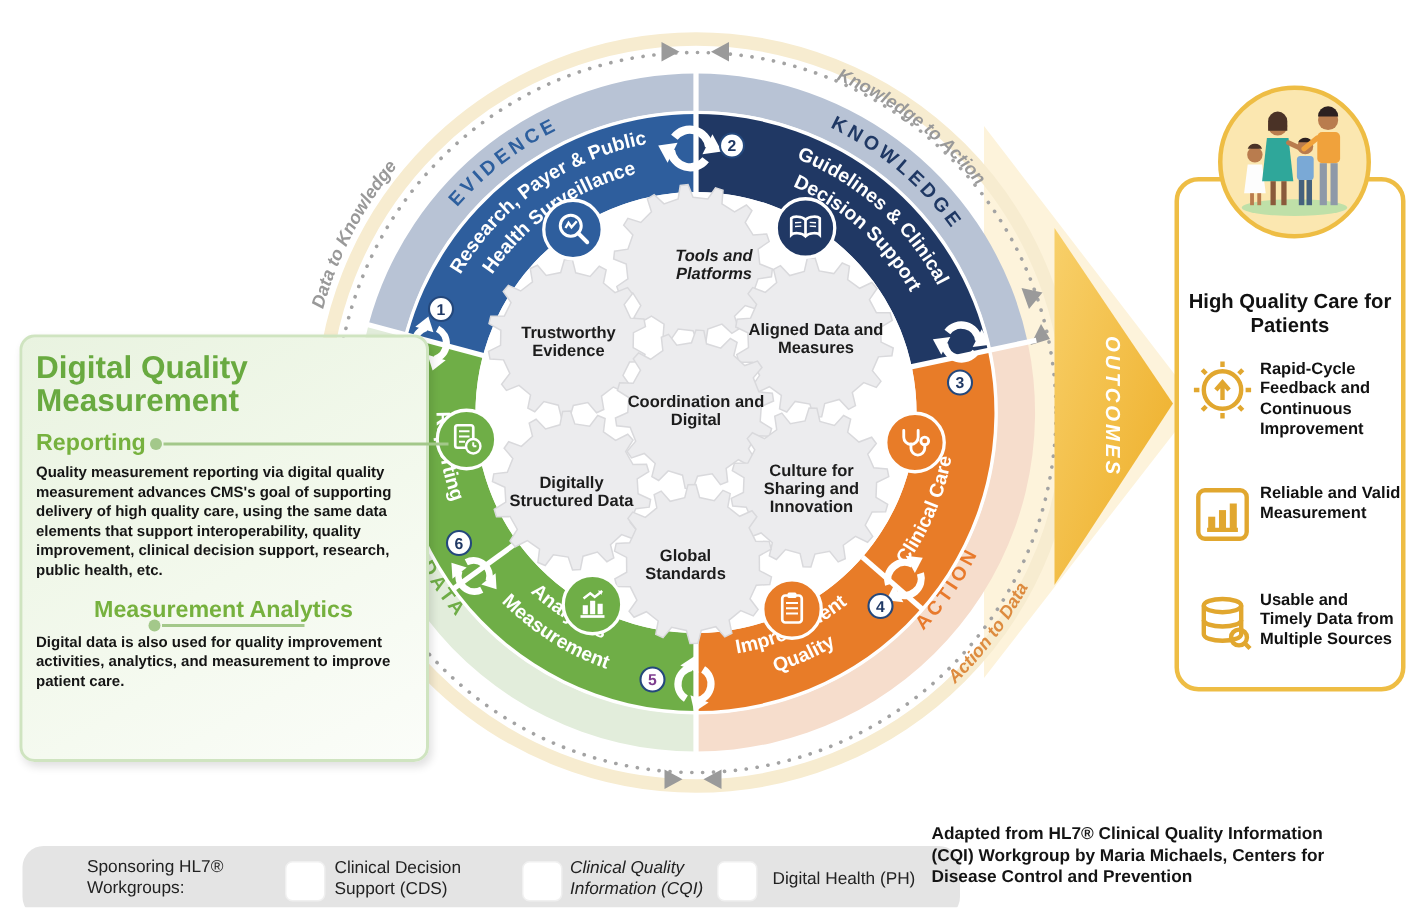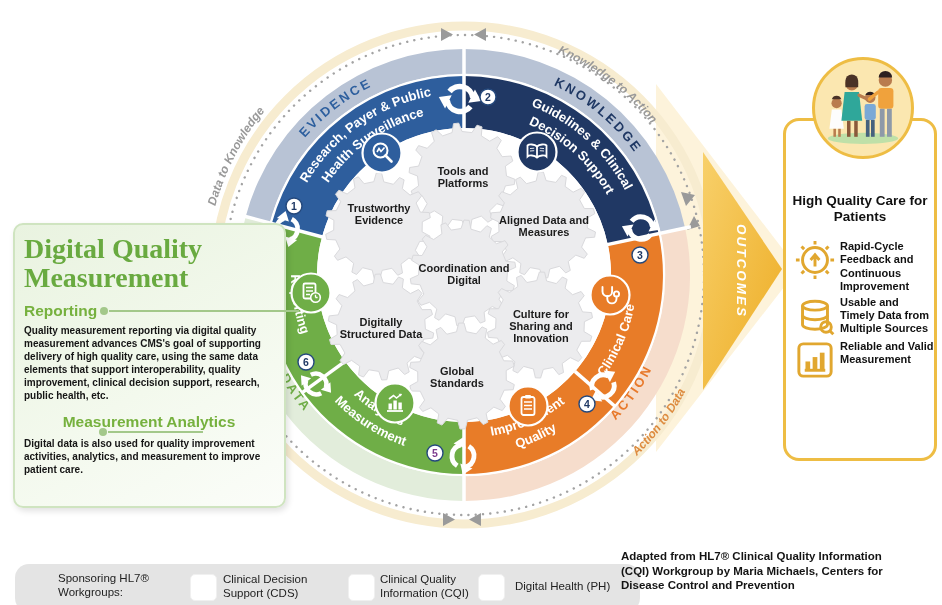--- a/index.html
+++ b/index.html
@@ -8,33 +8,33 @@
   .stage svg text{font-family:"Liberation Sans",sans-serif;}
   #main-svg{position:absolute;left:0;top:0;z-index:1;}
   
   .glabel{position:absolute;width:98px;height:56px;display:flex;align-items:center;justify-content:center;
           text-align:center;font-size:11px;line-height:1.12;font-weight:600;color:#1c1c1c;z-index:2;}
   
   .lp{position:absolute;left:13px;top:223px;width:273px;height:285px;box-sizing:border-box;
       background:linear-gradient(150deg,#e9f3e0 0%,#f3f9ed 55%,#fbfdf9 100%);
       border:2px solid #cfe4c0;border-radius:10px;box-shadow:2px 3px 6px rgba(0,0,0,.12);
       padding:10px 10px 0 9px;z-index:3;}
-  .lp-title{font-size:28px;line-height:1.03;font-weight:bold;color:#69aa40;font-family:Liberation Serif, serif;}
+  .lp-title{font-size:21px;line-height:1.03;font-weight:bold;color:#69aa40;}
   .lp-h-row{display:flex;align-items:center;margin-top:9px;overflow:visible;}
   .lp-h{font-size:15.5px;font-weight:bold;color:#76b13e;white-space:nowrap;}
   .conn{height:2px;background:#a3c88a;flex:none;position:relative;margin-left:12px;}
   .conn::before{content:'';position:absolute;left:-9px;top:-3px;width:8px;height:8px;border-radius:50%;background:#a3c88a;}
   .lp-body{font-size:10px;line-height:1.3;font-weight:600;color:#151515;margin-top:4px;width:254px;}
   
   .rp{position:absolute;left:783px;top:118px;width:154px;height:343px;box-sizing:border-box;
       background:#fff;border:3px solid #eebd44;border-radius:16px;z-index:2;}
   .fam{position:absolute;left:812px;top:57px;width:96px;height:96px;border-radius:50%;
        background:#fbe7b0;border:3px solid #eebd44;z-index:3;overflow:hidden;}
   .rp-title{margin-top:72px;text-align:center;font-size:13.5px;font-weight:bold;line-height:1.15;color:#111;}
-  .rp-items{margin-top:14px;display:flex;flex-direction:column;}
+  .rp-items{margin-top:14px;display:flex;flex-direction:column;gap:27px;}
   .rp-item{display:flex;align-items:flex-start;}
   .rp-ic{flex:none;width:44px;height:44px;margin-left:7px;}
   .rp-tx{font-size:11px;line-height:1.22;font-weight:600;color:#111;width:100px;margin-left:3px;margin-top:2px;}
   
   .legend{position:absolute;left:15px;top:564px;width:625px;height:48px;background:#e4e4e4;border-radius:14px;z-index:3;}
   .lg-label{position:absolute;left:43px;top:7px;width:130px;font-size:11.5px;line-height:1.25;color:#222;}
   .lg-sq{position:absolute;top:10px;width:27px;height:27px;background:#fff;border:1px solid #f0f0f0;border-radius:5px;box-sizing:border-box;}
   .lg-tx{position:absolute;font-size:11.5px;line-height:1.2;color:#222;}
   .attr{position:absolute;left:621px;top:549px;width:287px;font-size:11.5px;line-height:1.28;font-weight:600;color:#141414;z-index:3;}
 </style>
@@ -225,22 +225,22 @@
           <circle cx="435" cy="453" r="8" fill="#fff" stroke="#24487c" stroke-width="1.4"></circle>
           <text x="435" y="456.8" fill="#7d3c8e">5</text>
         </g>
     <g>
           <circle cx="306" cy="362" r="8" fill="#fff" stroke="#24487c" stroke-width="1.4"></circle>
           <text x="306" y="365.8" fill="#1f3864">6</text>
         </g>
   </g>
 </svg>
 
-<div class="glabel" style="left:414px;top:149px;">Tools and Platforms</div>
-<div class="glabel" style="left:330px;top:186px;">Trustworthy Evidence</div>
+<div class="glabel" style="left:427px;top:149px;font-style:italic;">Tools and Platforms</div>
+<div class="glabel" style="left:330px;top:200px;">Trustworthy Evidence</div>
 <div class="glabel" style="left:495px;top:198px;">Aligned Data and Measures</div>
 <div class="glabel" style="left:415px;top:246px;">Coordination and Digital</div>
 <div class="glabel" style="left:338px;top:300px;width:86px;">Digitally Structured Data</div>
 <div class="glabel" style="left:492px;top:298px;">Culture for Sharing and Innovation</div>
 <div class="glabel" style="left:414px;top:349px;width:86px;">Global Standards</div>
 
 <div class="lp">
   <div class="lp-title">Digital Quality Measurement</div>
   <div class="lp-h-row">
     <span class="lp-h">Reporting</span>
@@ -263,40 +263,40 @@
           <circle r="8.5"></circle>
           <path d="M0 -10.5 V-13 M0 10.5 V13 M10.5 0 H13 M-10.5 0 H-13 M7.4 -7.4 L9.2 -9.2 M-7.4 7.4 L-9.2 9.2 M7.4 7.4 L9.2 9.2 M-7.4 -7.4 L-9.2 -9.2"></path>
           <path d="M0 4.5 V-2.5 M-3 0 L0 -3.5 L3 0"></path>
         </g>
       </svg>
       <div class="rp-tx">Rapid-Cycle Feedback and Continuous Improvement</div>
     </div>
     <div class="rp-item">
       <svg class="rp-ic" viewBox="-15 -15 30 30">
         <g stroke="#e1a72f" stroke-width="2" fill="none">
+          <rect x="-11" y="-11" width="22" height="22" rx="3"></rect>
+          <path d="M-7 7 H7"></path>
+        </g>
+        <rect x="-6.5" y="1" width="3.2" height="5.5" fill="#e1a72f"></rect>
+        <rect x="-1.6" y="-2" width="3.2" height="8.5" fill="#e1a72f"></rect>
+        <rect x="3.3" y="-5" width="3.2" height="11.5" fill="#e1a72f"></rect>
+      </svg>
+      <div class="rp-tx">Reliable and Valid Measurement</div>
+    </div>
+    <div class="rp-item">
+      <svg class="rp-ic" viewBox="-15 -15 30 30">
+        <g stroke="#e1a72f" stroke-width="2" fill="none">
           <ellipse cx="0" cy="-7" rx="8.5" ry="3"></ellipse>
           <path d="M-8.5 -7 V6 a8.5 3 0 0 0 17 0 V-7"></path>
           <path d="M-8.5 -0.5 a8.5 3 0 0 0 17 0"></path>
           <circle cx="7.5" cy="7.5" r="3.6"></circle>
           <path d="M10 10 L12.5 12.5"></path>
         </g>
       </svg>
       <div class="rp-tx">Usable and Timely Data from Multiple Sources</div>
-    </div>
-    <div class="rp-item">
-      <svg class="rp-ic" viewBox="-15 -15 30 30">
-        <g stroke="#e1a72f" stroke-width="2" fill="none">
-          <rect x="-11" y="-11" width="22" height="22" rx="3"></rect>
-          <path d="M-7 7 H7"></path>
-        </g>
-        <rect x="-6.5" y="1" width="3.2" height="5.5" fill="#e1a72f"></rect>
-        <rect x="-1.6" y="-2" width="3.2" height="8.5" fill="#e1a72f"></rect>
-        <rect x="3.3" y="-5" width="3.2" height="11.5" fill="#e1a72f"></rect>
-      </svg>
-      <div class="rp-tx">Reliable and Valid Measurement</div>
     </div>
   </div>
 </div>
 
 <div class="fam">
   <svg width="96" height="96" viewBox="0 0 60 60">
     <ellipse cx="30" cy="49" rx="22" ry="3.5" fill="#bfe0a8"></ellipse>
 
     <circle cx="13.5" cy="27" r="3.2" fill="#b97c4e"></circle>
     <path d="M10.5 24.5 a3.2 3.2 0 0 1 6 0 Z" fill="#4a3226"></path>
@@ -324,20 +324,20 @@
         <rect x="45" y="30.5" width="3" height="17.5" fill="#8e99a8"></rect>
     <path d="M39.5 20 L34 24.5" stroke="#f0a23c" stroke-width="2.2" stroke-linecap="round"></path>
   </svg>
 </div>
 
 <div class="legend">
   <div class="lg-label">Sponsoring HL7® Workgroups:</div>
   <div class="lg-sq" style="left:175px;"></div>
   <div class="lg-tx" style="left:208px;top:9px;width:100px;">Clinical Decision Support (CDS)</div>
   <div class="lg-sq" style="left:333px;"></div>
-  <div class="lg-tx" style="left:365px;top:9px;width:110px;">Clinical Quality Information (CQI)</div>
+  <div class="lg-tx" style="left:365px;top:9px;width:110px;font-style:italic;">Clinical Quality Information (CQI)</div>
   <div class="lg-sq" style="left:463px;"></div>
   <div class="lg-tx" style="left:500px;top:16px;width:120px;">Digital Health (PH)</div>
 </div>
 
 <div class="attr">Adapted from HL7® Clinical Quality Information (CQI) Workgroup by Maria Michaels, Centers for Disease Control and Prevention</div>
 
 </div>
 
 </body></html>

